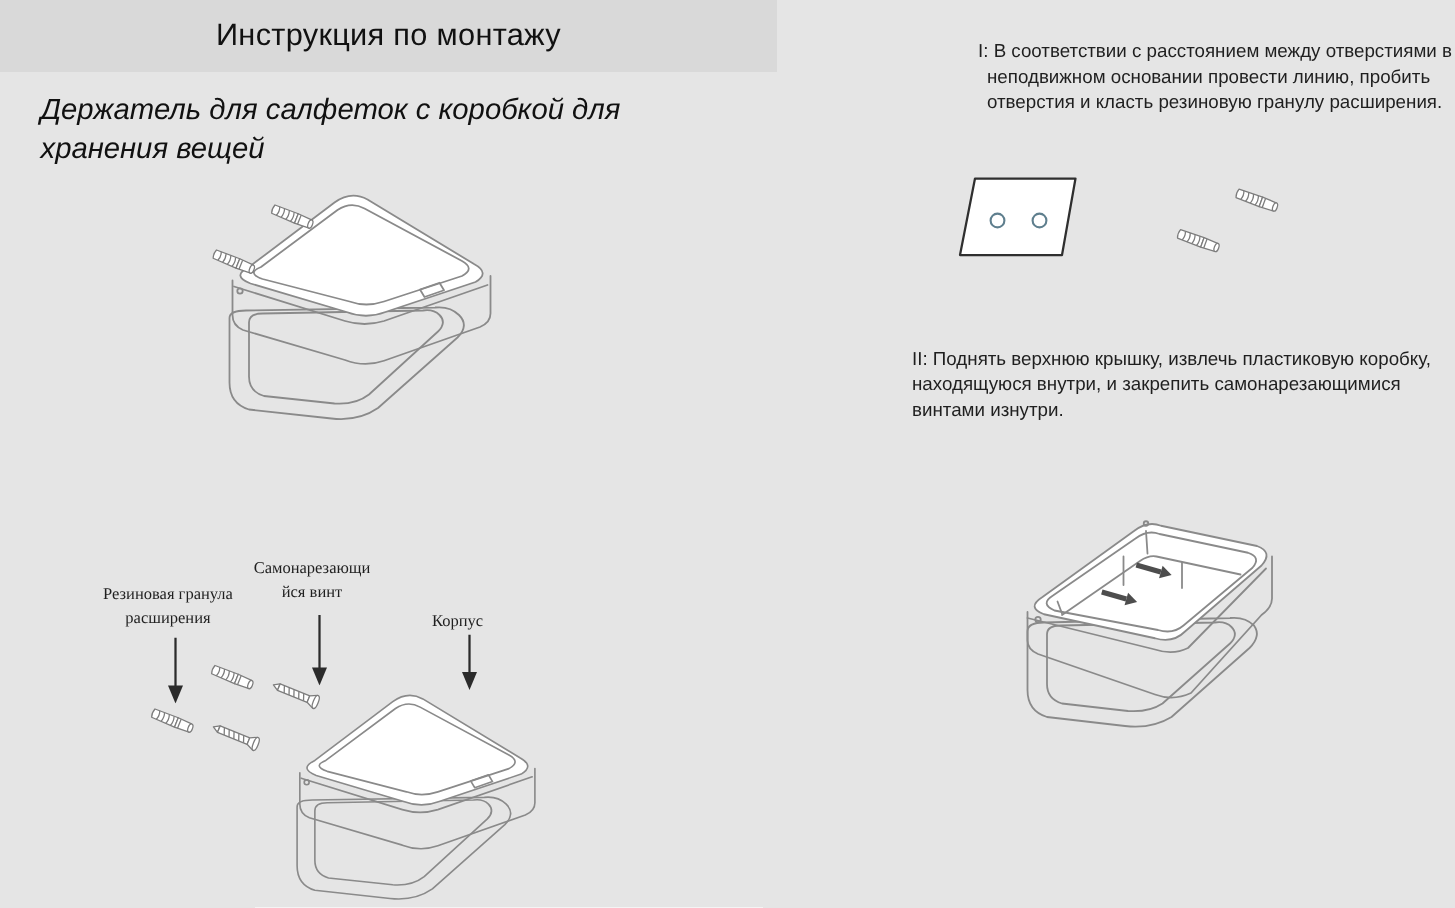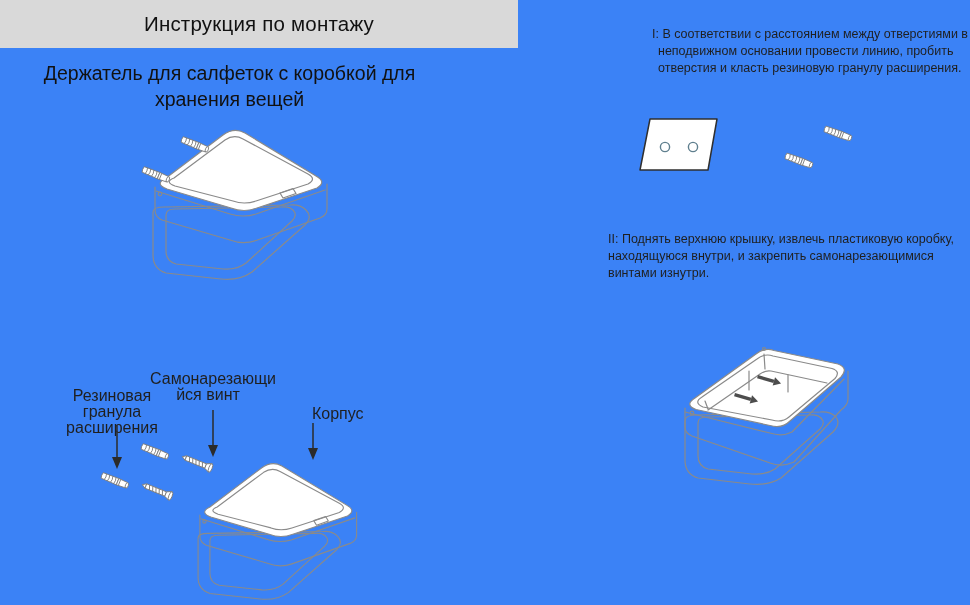--- a/index.html
+++ b/index.html
@@ -1,39 +1,39 @@
 <!DOCTYPE html>
 <html><head>
 <meta charset="utf-8">
 <style>
   html,body{margin:0;padding:0;background:#fff;}
   .canvas{
-    position:relative;width:970px;height:605px;background:#3b82f6;overflow:hidden;
+    position:relative;width:970px;height:605px;background:#e5e5e5;overflow:hidden;
     font-family:"Liberation Sans", sans-serif;color:#1f1f1f;
   }
   .header-bar{
     position:absolute;left:0;top:0;width:518px;height:48px;background:#d9d9d9;
     display:flex;align-items:center;justify-content:center;
   }
   .header-title{font-size:20.5px;color:#111;letter-spacing:.2px;}
   .product-title{
-    position:absolute;left:17px;top:60px;width:425px;text-align:center;
-    font-size:19.5px;line-height:26px;color:#111;white-space:pre-line;
+    position:absolute;left:27px;top:60px;width:425px;text-align:left;
+    font-size:19.5px;line-height:26px;color:#111;white-space:pre-line;font-style:italic;
   }
   .step{
     position:absolute;font-size:12.5px;line-height:17px;color:#1f1f1f;white-space:pre-line;
   }
   .step-1{left:612px;top:26px;width:340px;padding-left:6px;text-indent:-6px;margin-left:40px;}
   .step-2{left:608px;top:231px;width:370px;}
   .part-label{
-    position:absolute;font-size:16px;line-height:16px;color:#1f1f1f;white-space:pre-line;
+    position:absolute;font-size:11px;line-height:16px;color:#1f1f1f;white-space:pre-line;font-family:Liberation Serif, serif;
   }
   .label-plug{left:42px;top:388px;width:140px;text-align:center;}
   .label-screw{left:150px;top:371px;width:116px;text-align:center;}
-  .label-body{left:312px;top:406px;width:70px;text-align:left;}
+  .label-body{left:288px;top:406px;width:70px;text-align:left;}
   .art{position:absolute;}
   .art svg{display:block;}
 </style>
 </head>
 <body>
 
 <div class="canvas">
 
   <svg width="0" height="0" style="position:absolute" aria-hidden="true">
     <defs>

